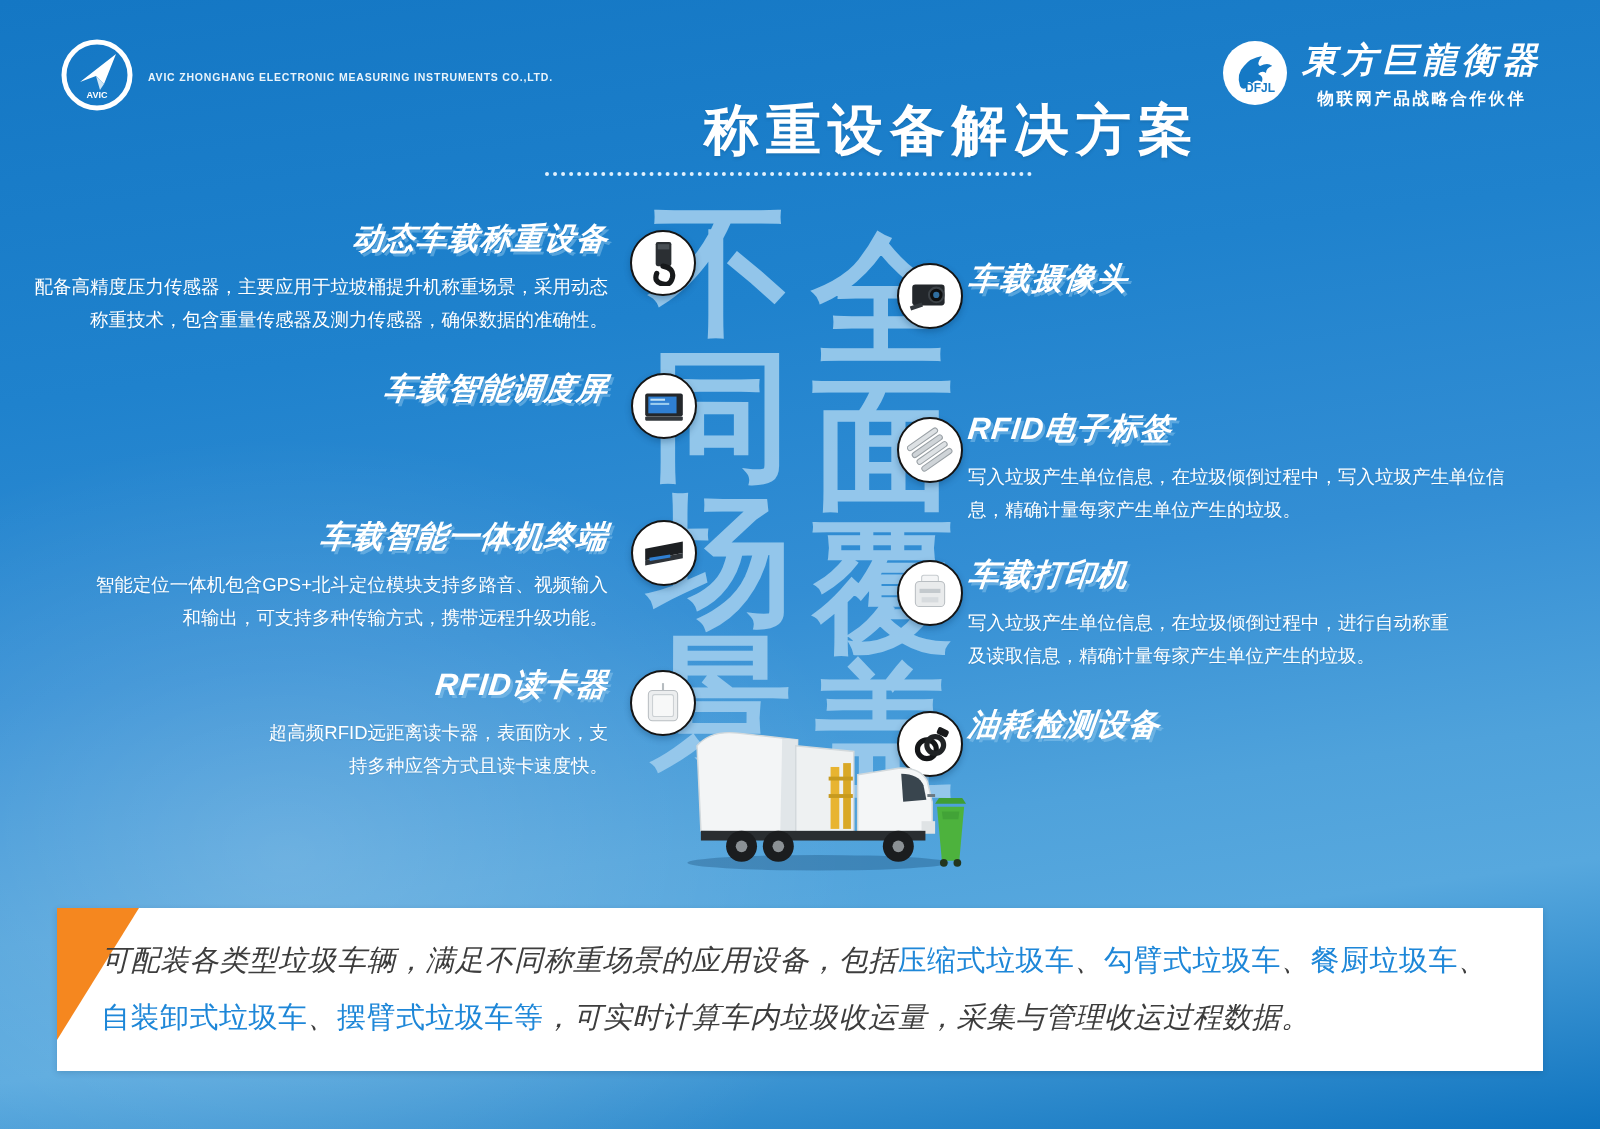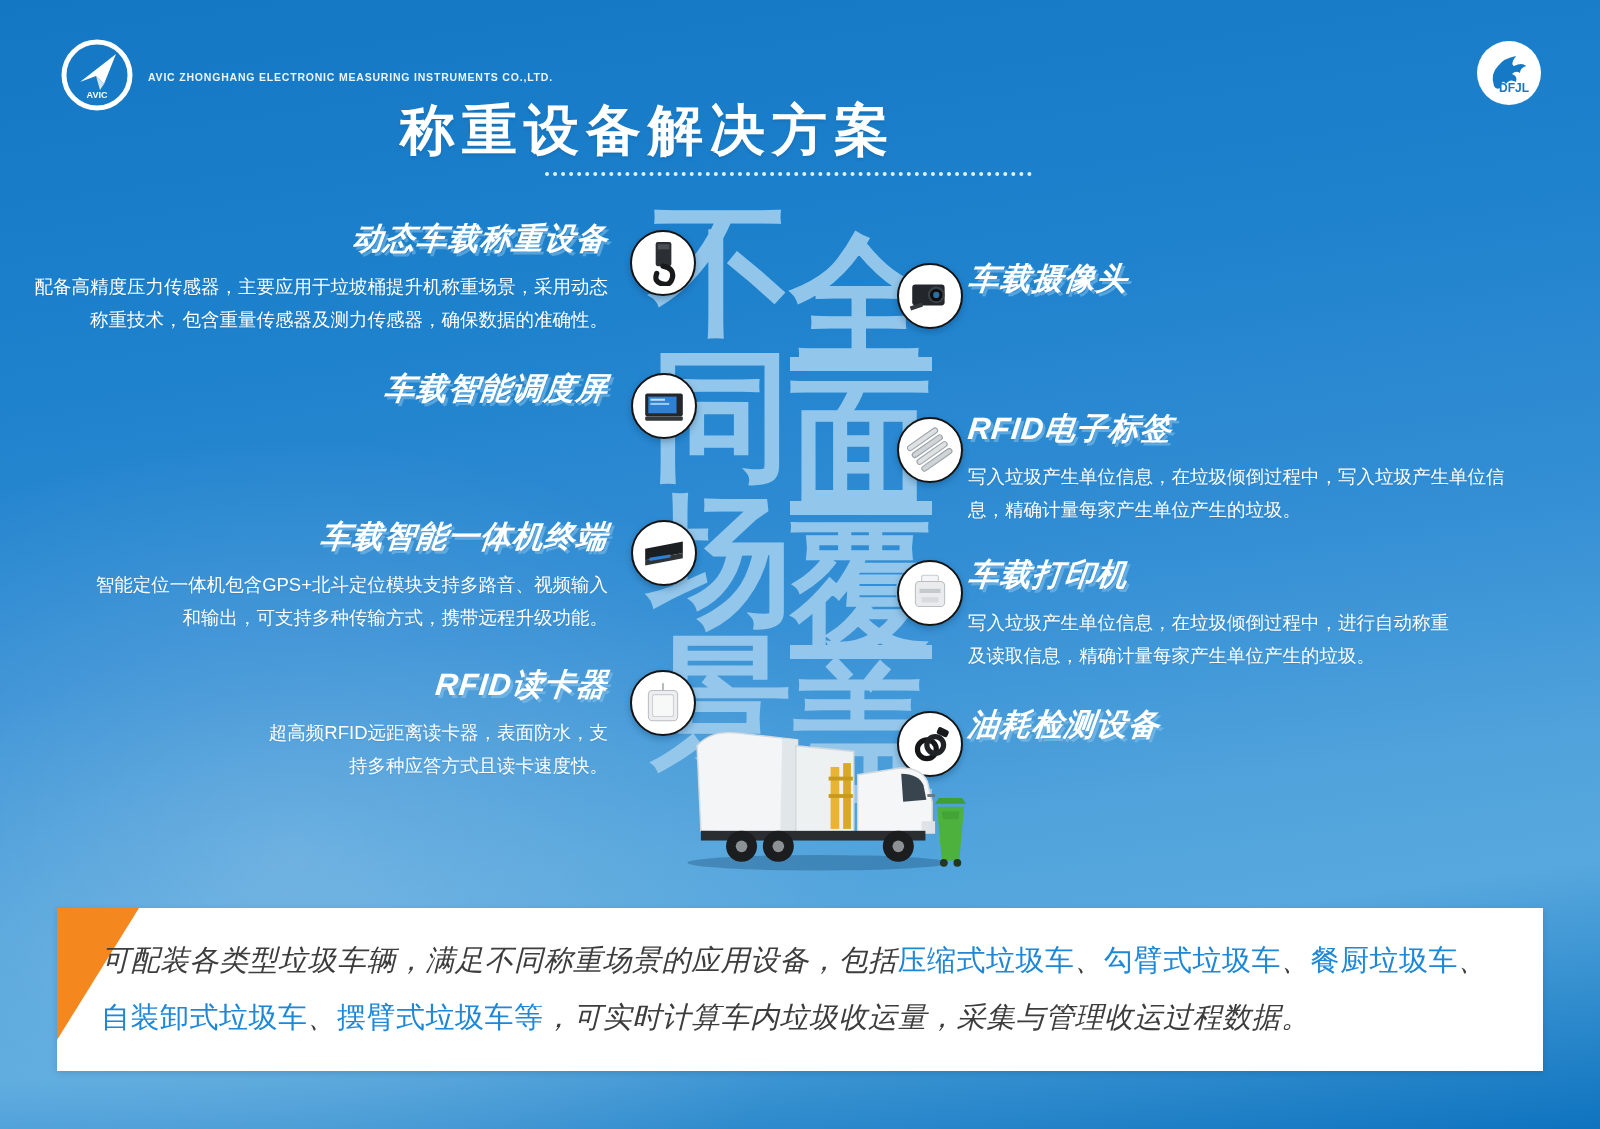--- a/index.html
+++ b/index.html
@@ -14,31 +14,31 @@
   .hdr-left{position:absolute;left:60px;top:38px;display:flex;align-items:center;gap:14px;}
   .avic-circle{width:74px;height:74px;flex:0 0 auto;}
   .co-cn{color:#fff;font-size:29px;font-weight:bold;letter-spacing:3px;line-height:34px;}
   .co-en{color:#eaf4fb;font-size:10.5px;font-weight:bold;letter-spacing:0.8px;margin-top:4px;text-align:center;}
   .hdr-right{position:absolute;right:58px;top:40px;display:flex;align-items:flex-start;gap:14px;}
   .dfjl-circle{width:66px;height:66px;flex:0 0 auto;}
   .brand-cn{color:#fff;font-size:35px;font-weight:bold;font-style:italic;
             font-family:"DejaVu Serif",serif;letter-spacing:5px;line-height:40px;}
   .brand-tag{color:#fff;font-size:16.5px;font-weight:bold;letter-spacing:2.5px;margin-top:8px;text-align:center;}
   
-  .main-title{position:absolute;left:400px;top:94px;width:800px;text-align:left;
+  .main-title{position:absolute;left:400px;top:94px;width:800px;text-align:right;
       color:#fff;font-size:55px;font-weight:bold;letter-spacing:7px;
       text-shadow:0 2px 3px rgba(10,60,100,.18);}
   .title-dots{position:absolute;left:545px;top:172px;width:487px;height:0;
       border-top:4px dotted rgba(235,247,255,.95);}
   
   .wm{position:absolute;width:150px;font-weight:bold;color:#9bcbed;opacity:.93;
       font-size:142px;line-height:144px;text-align:center;word-break:break-all;
       letter-spacing:0;z-index:1;}
   .wm-left{left:646px;top:200px;}
-  .wm-right{left:786px;top:228px;text-decoration:underline;}
+  .wm-right{left:808px;top:228px;}
   
   .feat{position:absolute;z-index:2;}
   .feat-title{color:#fff;font-size:31px;font-weight:bold;font-style:italic;letter-spacing:1px;
       transform:skewX(-6deg);text-shadow:3px 3px 0 rgba(150,205,240,.45);white-space:nowrap;}
   .feat-desc{color:#fff;font-size:18.5px;line-height:33px;font-weight:400;
       text-shadow:0 1px 1px rgba(10,60,100,.12);}
   .feat.left{text-align:right;}
   .feat.left .feat-desc{margin-left:auto;}
   .feat.right{text-align:left;}
   
@@ -75,20 +75,24 @@
       <div class="co-en">AVIC ZHONGHANG ELECTRONIC MEASURING INSTRUMENTS CO.,LTD.</div>
     </div>
   </div>
 
   <div class="hdr-right">
     <svg class="dfjl-circle" viewBox="0 0 66 66">
       <circle cx="33" cy="33" r="32" fill="#ffffff"></circle>
       <path d="M18 46 Q14 34 22 26 Q28 18 40 16 Q34 24 38 26 Q46 22 50 26 Q44 28 44 33 Q40 30 36 34 Q42 36 40 42 Q34 38 30 44 Q26 38 24 48 Q20 50 18 46 Z" fill="#1579C5"></path>
       <text x="38" y="52" text-anchor="middle" font-size="12" font-weight="bold" fill="#1579C5">DFJL</text>
     </svg>
+    <div>
+      <div class="brand-cn">東方巨龍衡器</div>
+      <div class="brand-tag">物联网产品战略合作伙伴</div>
+    </div>
   </div>
 
   <div class="main-title">称重设备解决方案</div>
   <div class="title-dots"></div>
 
   <div class="wm wm-left">不同场景</div>
   <div class="wm wm-right">全面覆盖</div>
 
   <div class="feat left" style="right:992px;top:218px;">
     <div class="feat-title">动态车载称重设备</div>

